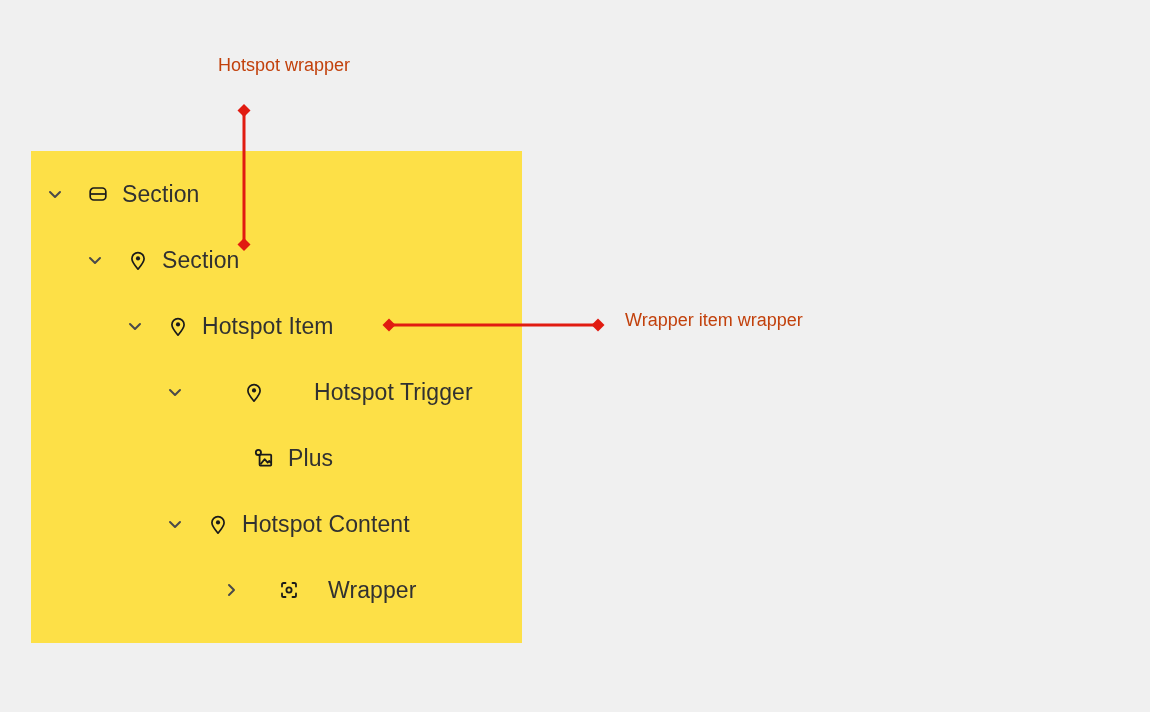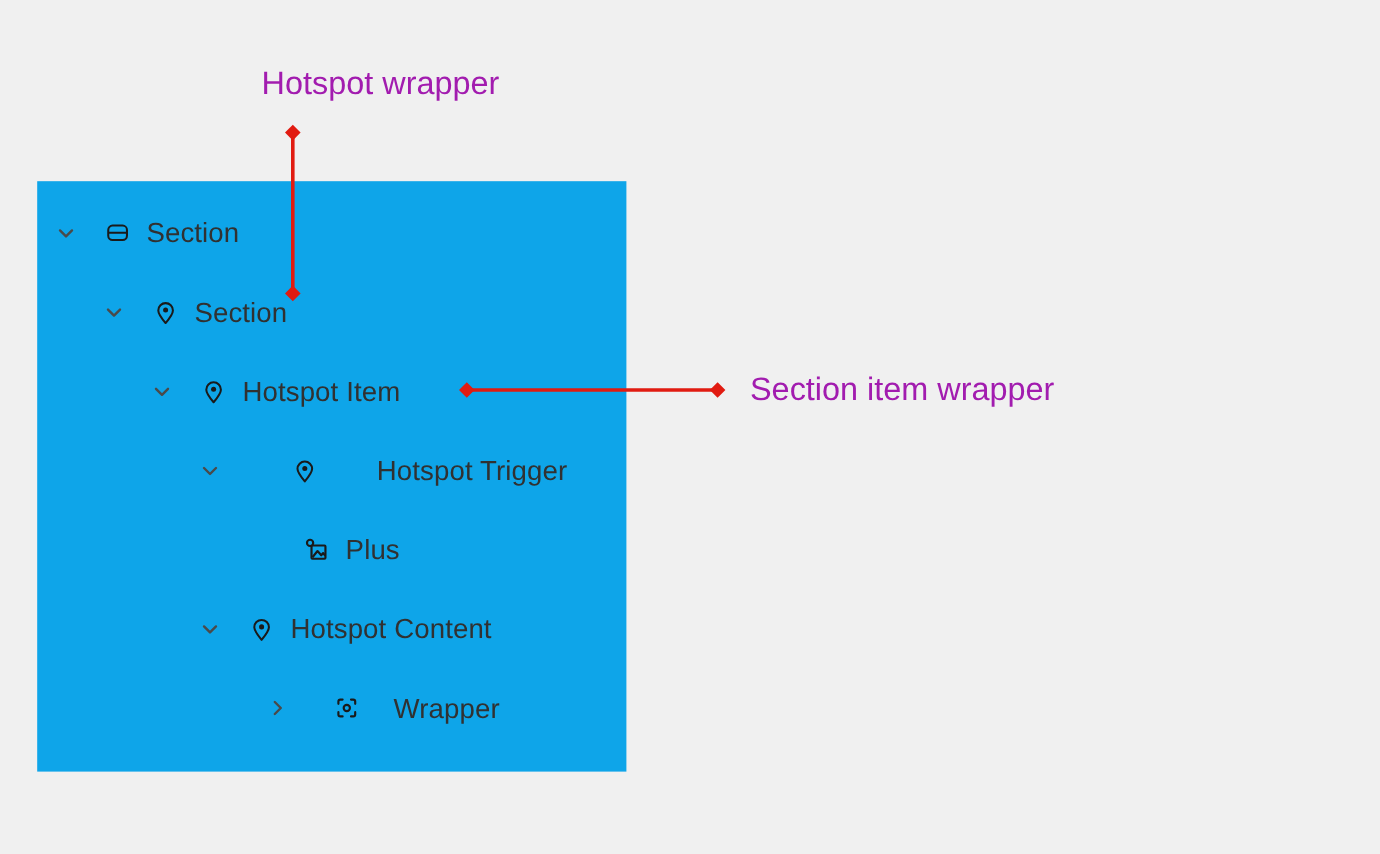--- a/index.html
+++ b/index.html
@@ -25,21 +25,21 @@
     height: 712px;
   }
 
   
   .layers-panel {
     position: absolute;
     left: 31px;
     top: 151px;
     width: 491px;
     height: 492px;
-    background: #0ea5e9;
+    background: #fde047;
     box-sizing: border-box;
   }
 
   .tree {
     position: absolute;
     left: 0;
     top: 0;
     width: 100%;
   }
 
@@ -90,23 +90,23 @@
     position: absolute;
     left: 0;
     top: 0;
     width: 1150px;
     height: 712px;
     pointer-events: none;
   }
 
   .anno-label {
     position: absolute;
-    font-size: 27px;
+    font-size: 18px;
     line-height: 1;
-    color: #a21caf;
+    color: #c2410c;
     white-space: nowrap;
   }
   .anno-label.top-label { left: 218px; top: 56px; }
   .anno-label.right-label { left: 625px; top: 311px; }
 
   .anno-svg {
     position: absolute;
     left: 0;
     top: 0;
     width: 1150px;
@@ -233,16 +233,16 @@
 
       <g>
         <line x1="389" y1="325" x2="598" y2="325" stroke="#e11b11" stroke-width="3"></line>
         <polygon points="389,318.5 395.5,325 389,331.5 382.5,325" fill="#e11b11"></polygon>
         <polygon points="598,318.5 604.5,325 598,331.5 591.5,325" fill="#e11b11"></polygon>
       </g>
     </svg>
 
     <div class="anno-label top-label">Hotspot wrapper</div>
 
-    <div class="anno-label right-label">Section item wrapper</div>
+    <div class="anno-label right-label">Wrapper item wrapper</div>
   </div>
 
 </div>
 
 </body></html>

